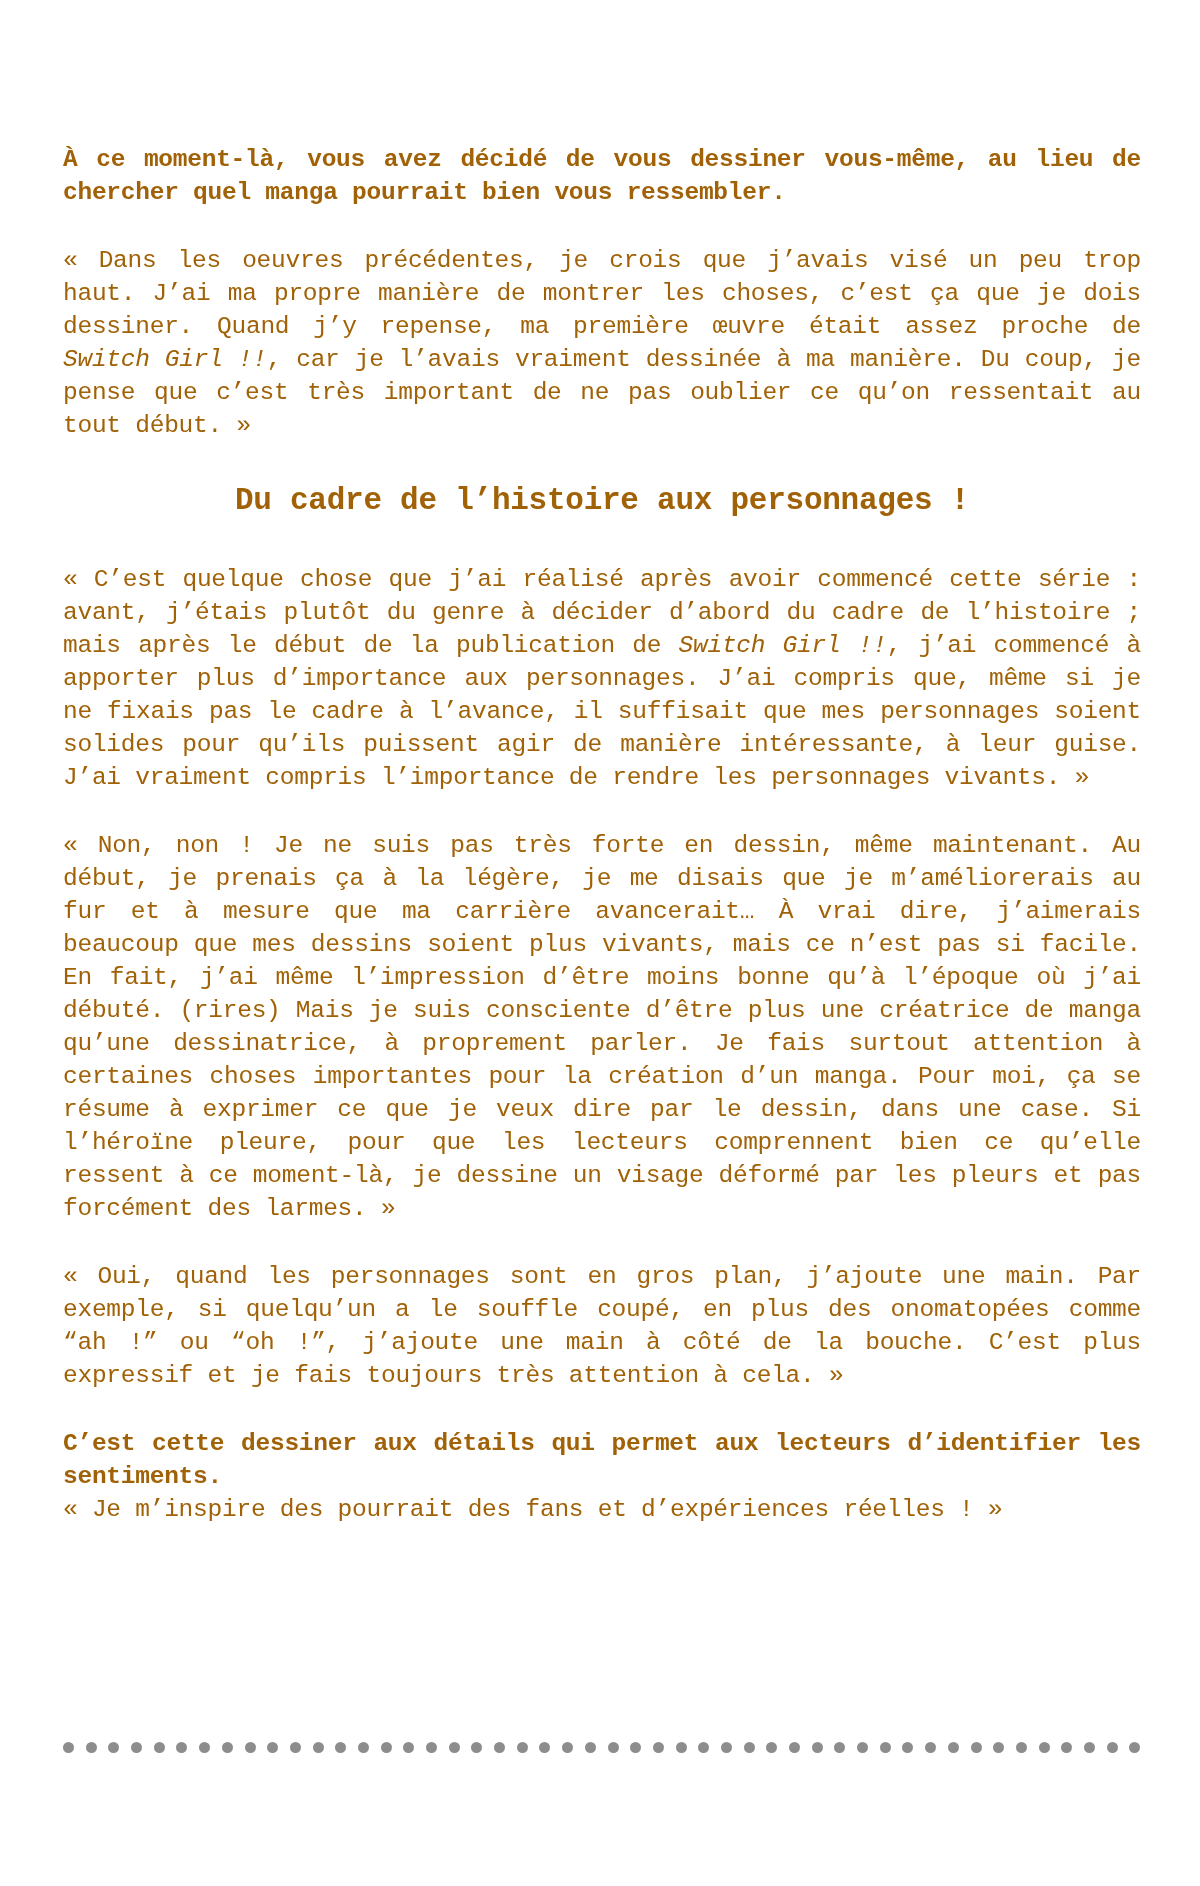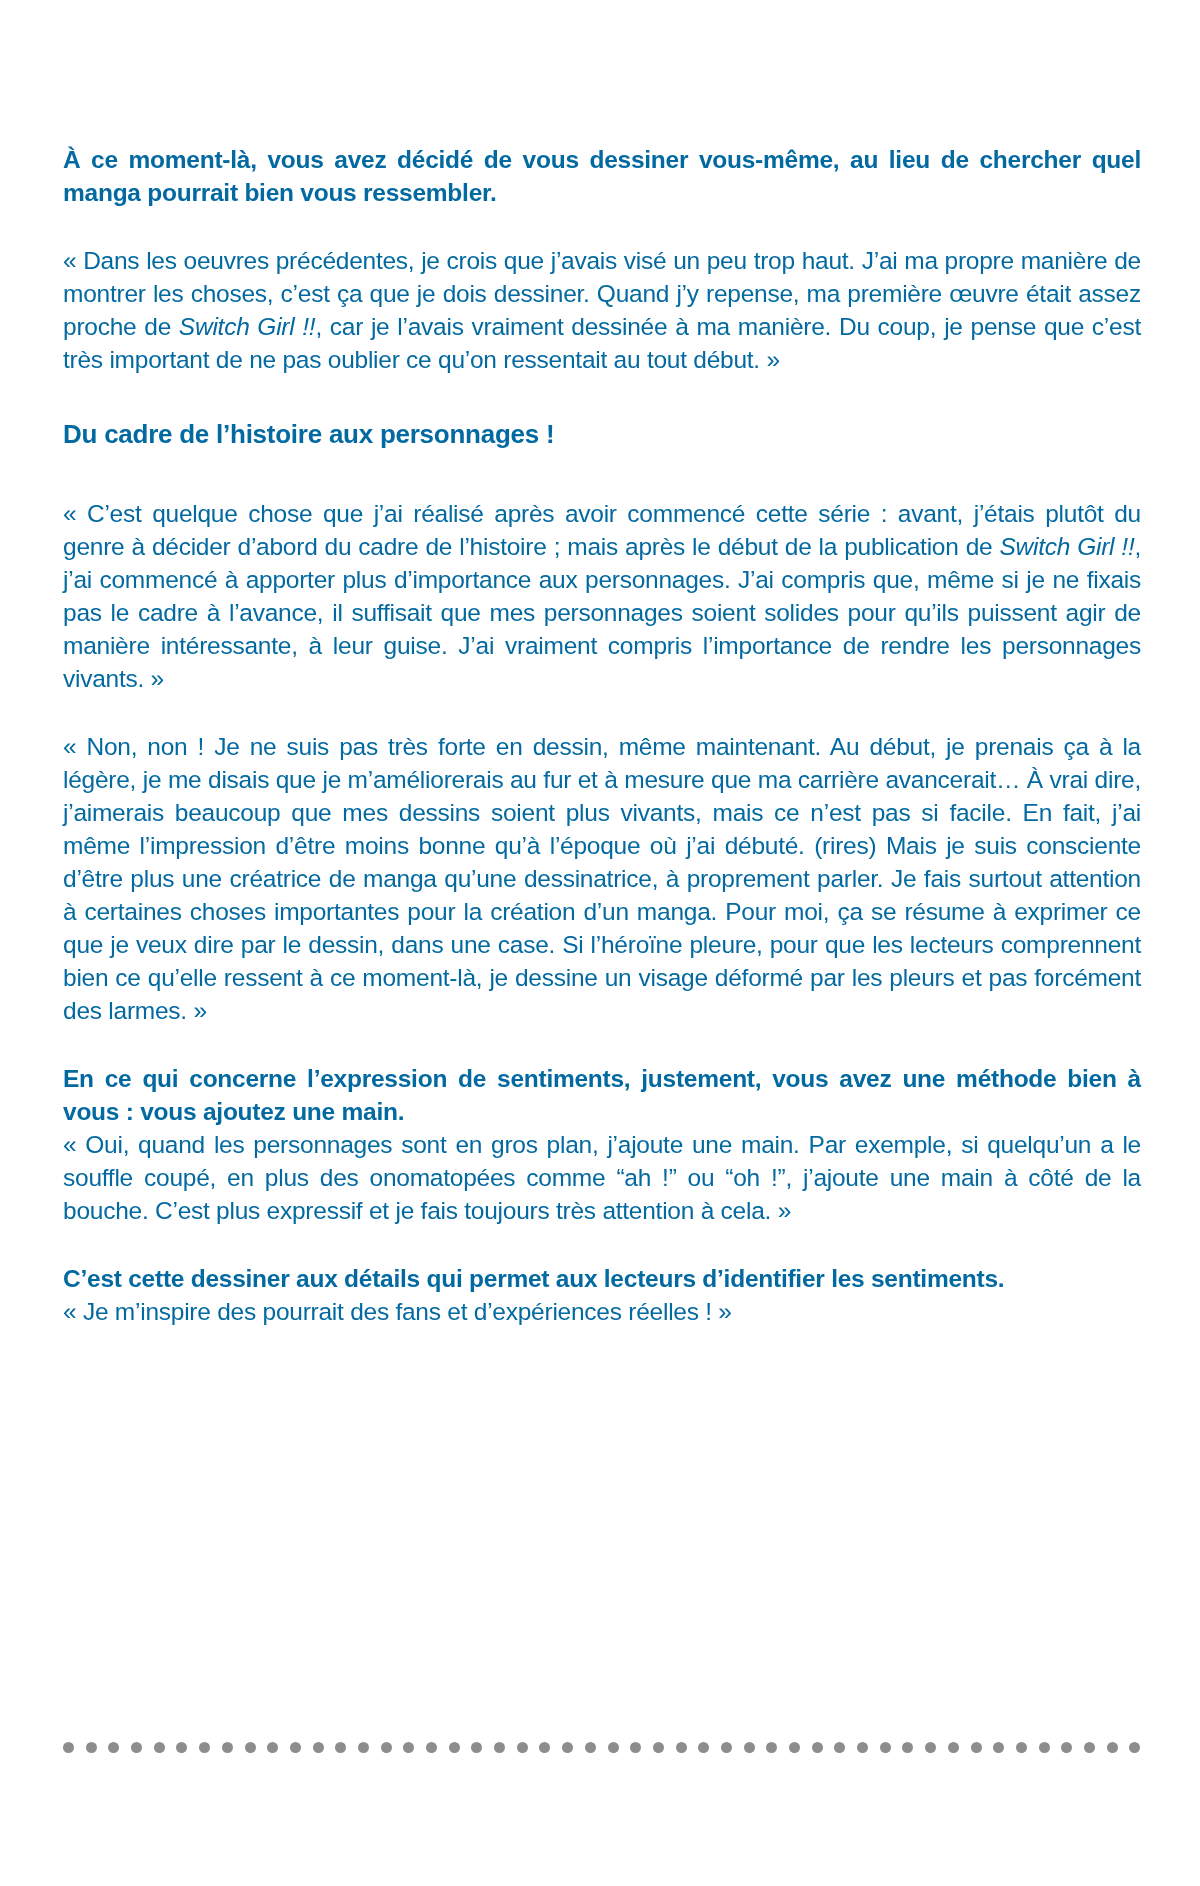--- a/index.html
+++ b/index.html
@@ -6,22 +6,22 @@
     margin: 0;
     padding: 0;
     background: #ffffff;
   }
   .page {
     position: relative;
     width: 1200px;
     height: 1886px;
     background: #ffffff;
     overflow: hidden;
-    font-family: Liberation Sans, sans-serif;
-    color: #0369a1;
+    font-family: Liberation Mono, monospace;
+    color: #a16207;
   }
   .content {
     position: absolute;
     left: 63px;
     width: 1078px;
     top: 143px;
   }
   .qa-block {
     margin: 0 0 35px 0;
   }
@@ -36,24 +36,24 @@
     font-weight: bold;
   }
   .answer {
     font-weight: normal;
   }
   .question em, .answer em {
     font-style: italic;
   }
   h2.section-heading {
     margin: 42px 0 46px 0;
-    font-size: 26px;
+    font-size: 31px;
     line-height: 33px;
     font-weight: bold;
-    text-align: left;
+    text-align: center;
     letter-spacing: -0.25px;
   }
   .dot-divider {
     position: absolute;
     left: 63px;
     right: 59px;
     top: 1741px;
     height: 12px;
     display: flex;
     justify-content: space-between;
@@ -85,21 +85,20 @@
 
     <section class="qa-block">
       <p class="answer"><span>« C’est quelque chose que j’ai réalisé après avoir commencé cette série : avant, j’étais plutôt du genre à décider d’abord du cadre de l’histoire ; mais après le début de la publication de </span><em>Switch Girl !!</em><span>, j’ai commencé à apporter plus d’importance aux personnages. J’ai compris que, même si je ne fixais pas le cadre à l’avance, il suffisait que mes personnages soient solides pour qu’ils puissent agir de manière intéressante, à leur guise. J’ai vraiment compris l’importance de rendre les personnages vivants. »</span></p>
     </section>
 
     <section class="qa-block">
       <p class="answer"><span>« Non, non ! Je ne suis pas très forte en dessin, même maintenant. Au début, je prenais ça à la légère, je me disais que je m’améliorerais au fur et à mesure que ma carrière avancerait… À vrai dire, j’aimerais beaucoup que mes dessins soient plus vivants, mais ce n’est pas si facile. En fait, j’ai même l’impression d’être moins bonne qu’à l’époque où j’ai débuté. (rires) Mais je suis consciente d’être plus une créatrice de manga qu’une dessinatrice, à proprement parler. Je fais surtout attention à certaines choses importantes pour la création d’un manga. Pour moi, ça se résume à exprimer ce que je veux dire par le dessin, dans une case. Si l’héroïne pleure, pour que les lecteurs comprennent bien ce qu’elle ressent à ce moment-là, je dessine un visage déformé par les pleurs et pas forcément des larmes. »</span></p>
     </section>
 
     <section class="qa-block">
-      <p class="question"><span>En ce qui concerne l’expression de sentiments, justement, vous avez une méthode bien à vous : vous ajoutez une main.</span></p>
       <p class="answer"><span>« Oui, quand les personnages sont en gros plan, j’ajoute une main. Par exemple, si quelqu’un a le souffle coupé, en plus des onomatopées comme “ah !” ou “oh !”, j’ajoute une main à côté de la bouche. C’est plus expressif et je fais toujours très attention à cela. »</span></p>
     </section>
 
     <section class="qa-block">
       <p class="question"><span>C’est cette dessiner aux détails qui permet aux lecteurs d’identifier les sentiments.</span></p>
       <p class="answer"><span>« Je m’inspire des pourrait des fans et d’expériences réelles ! »</span></p>
     </section>
 
   </article>
 

